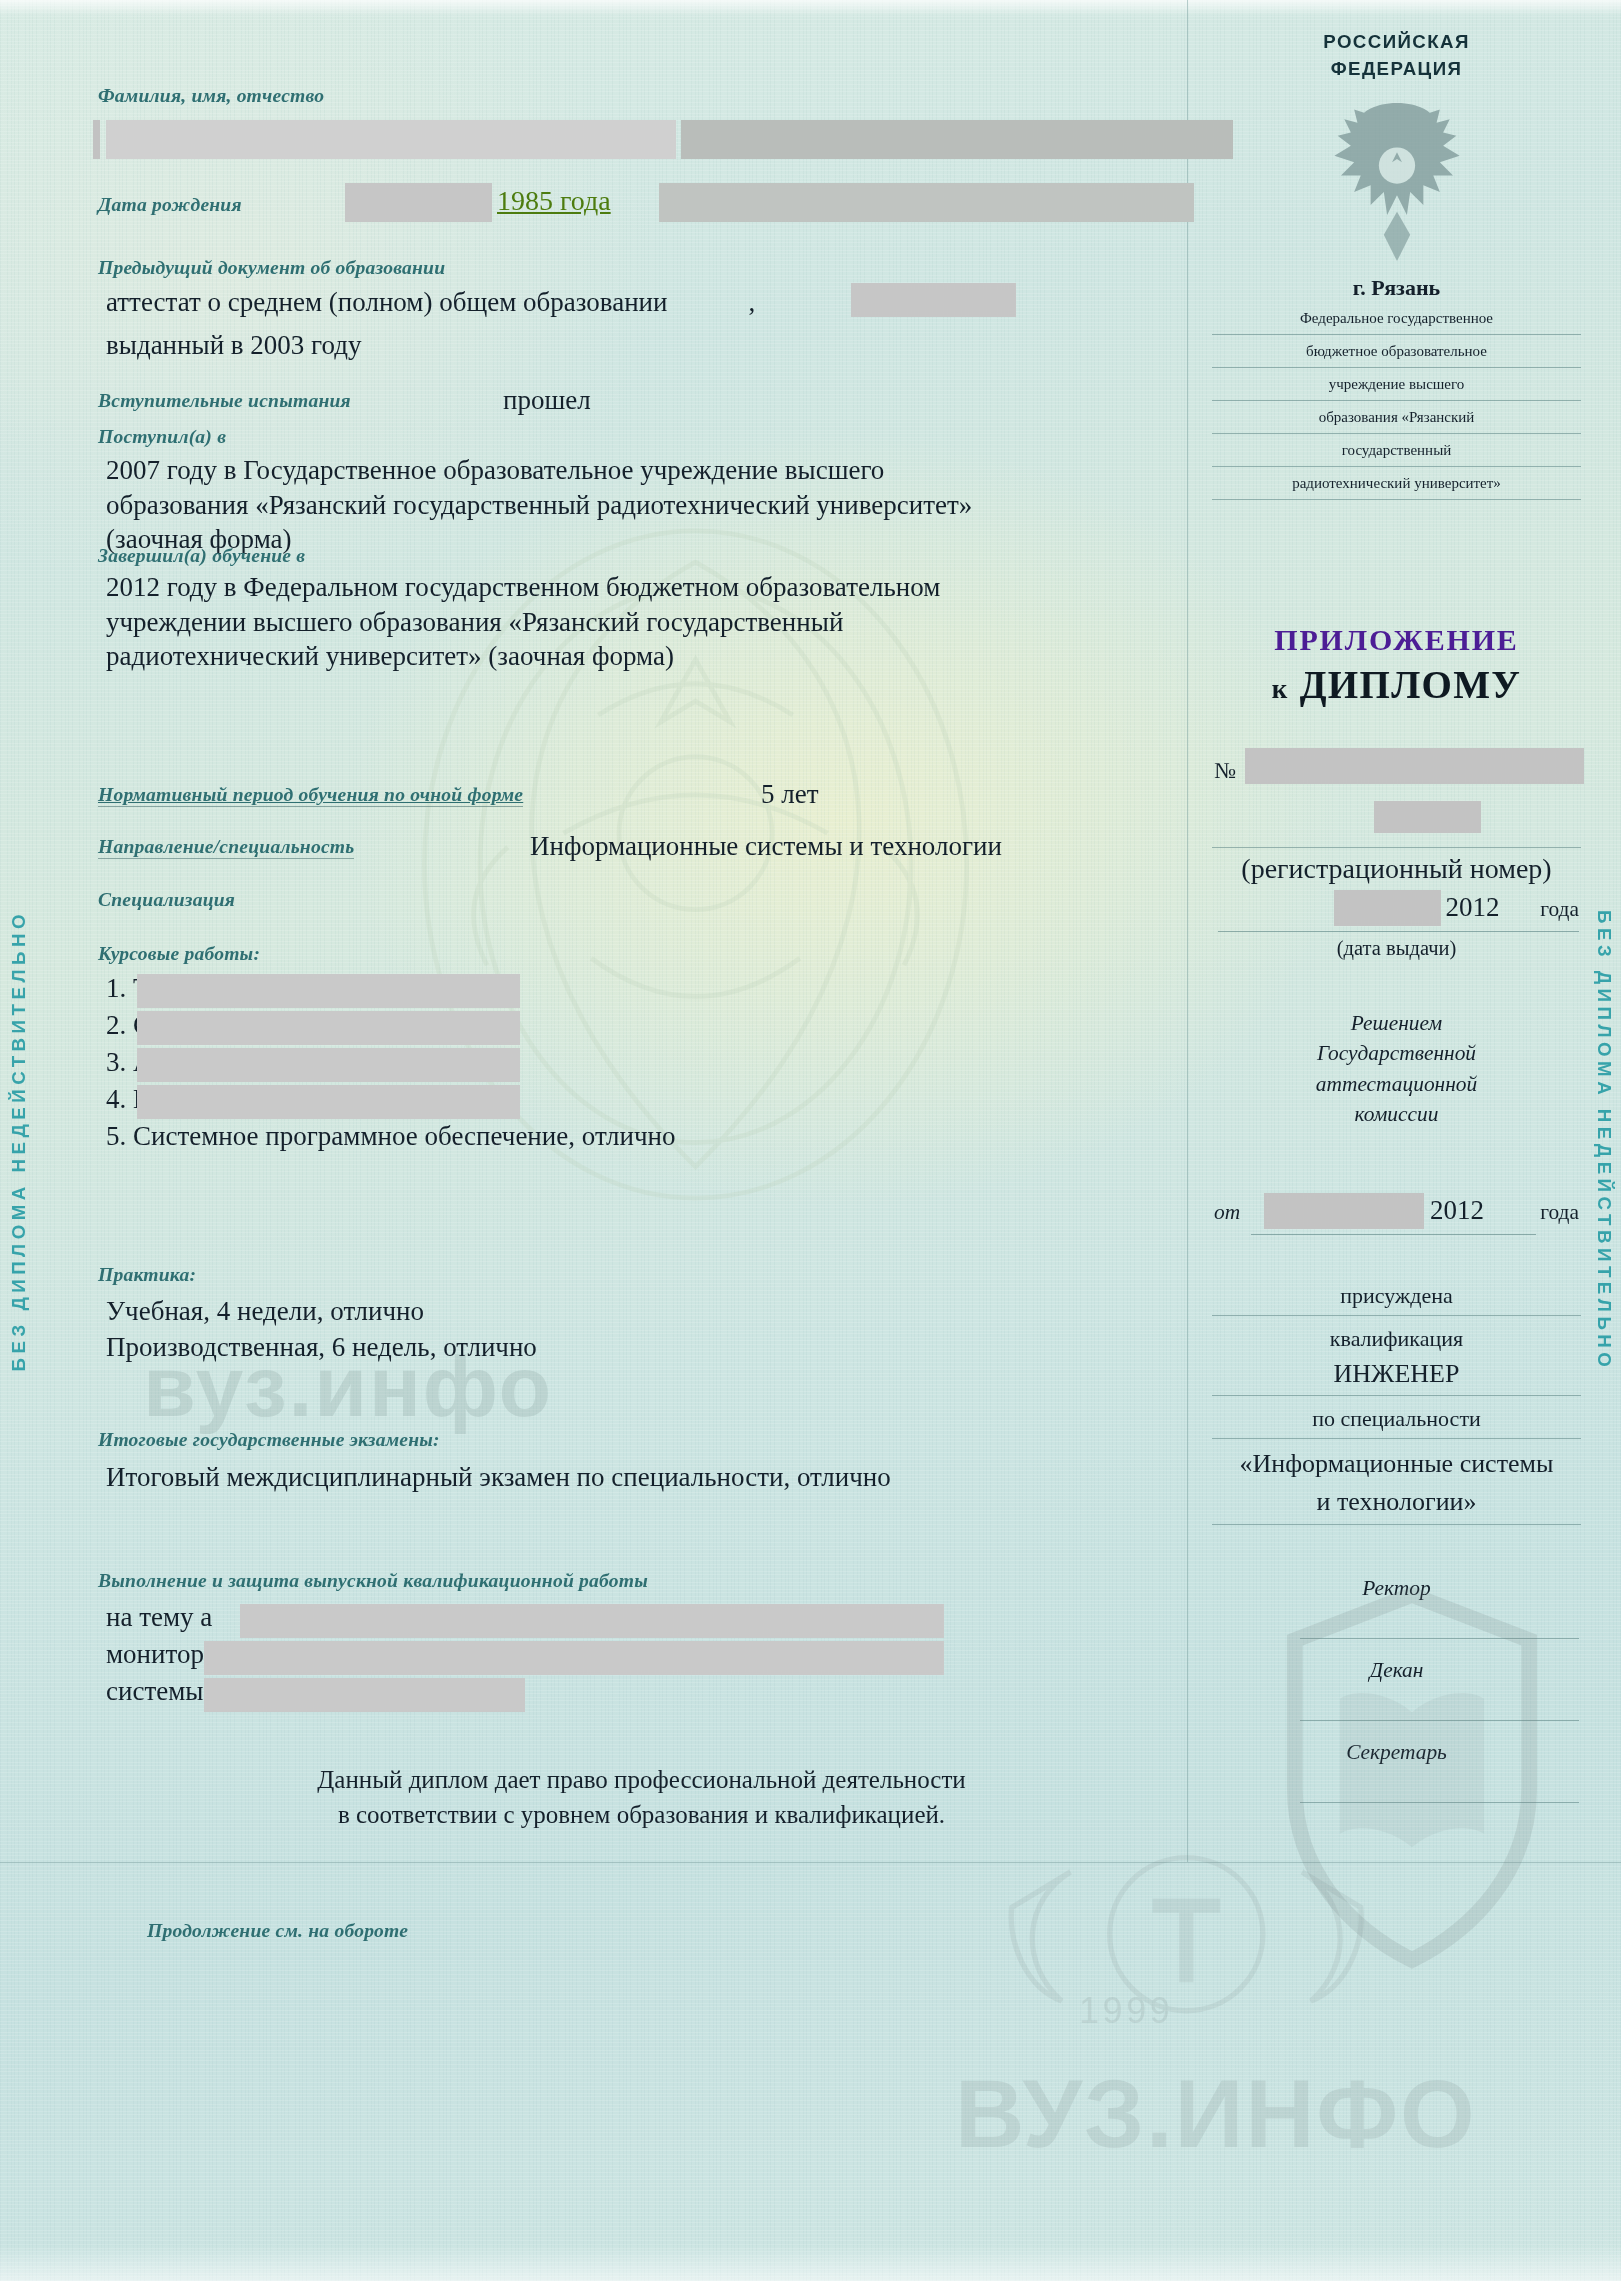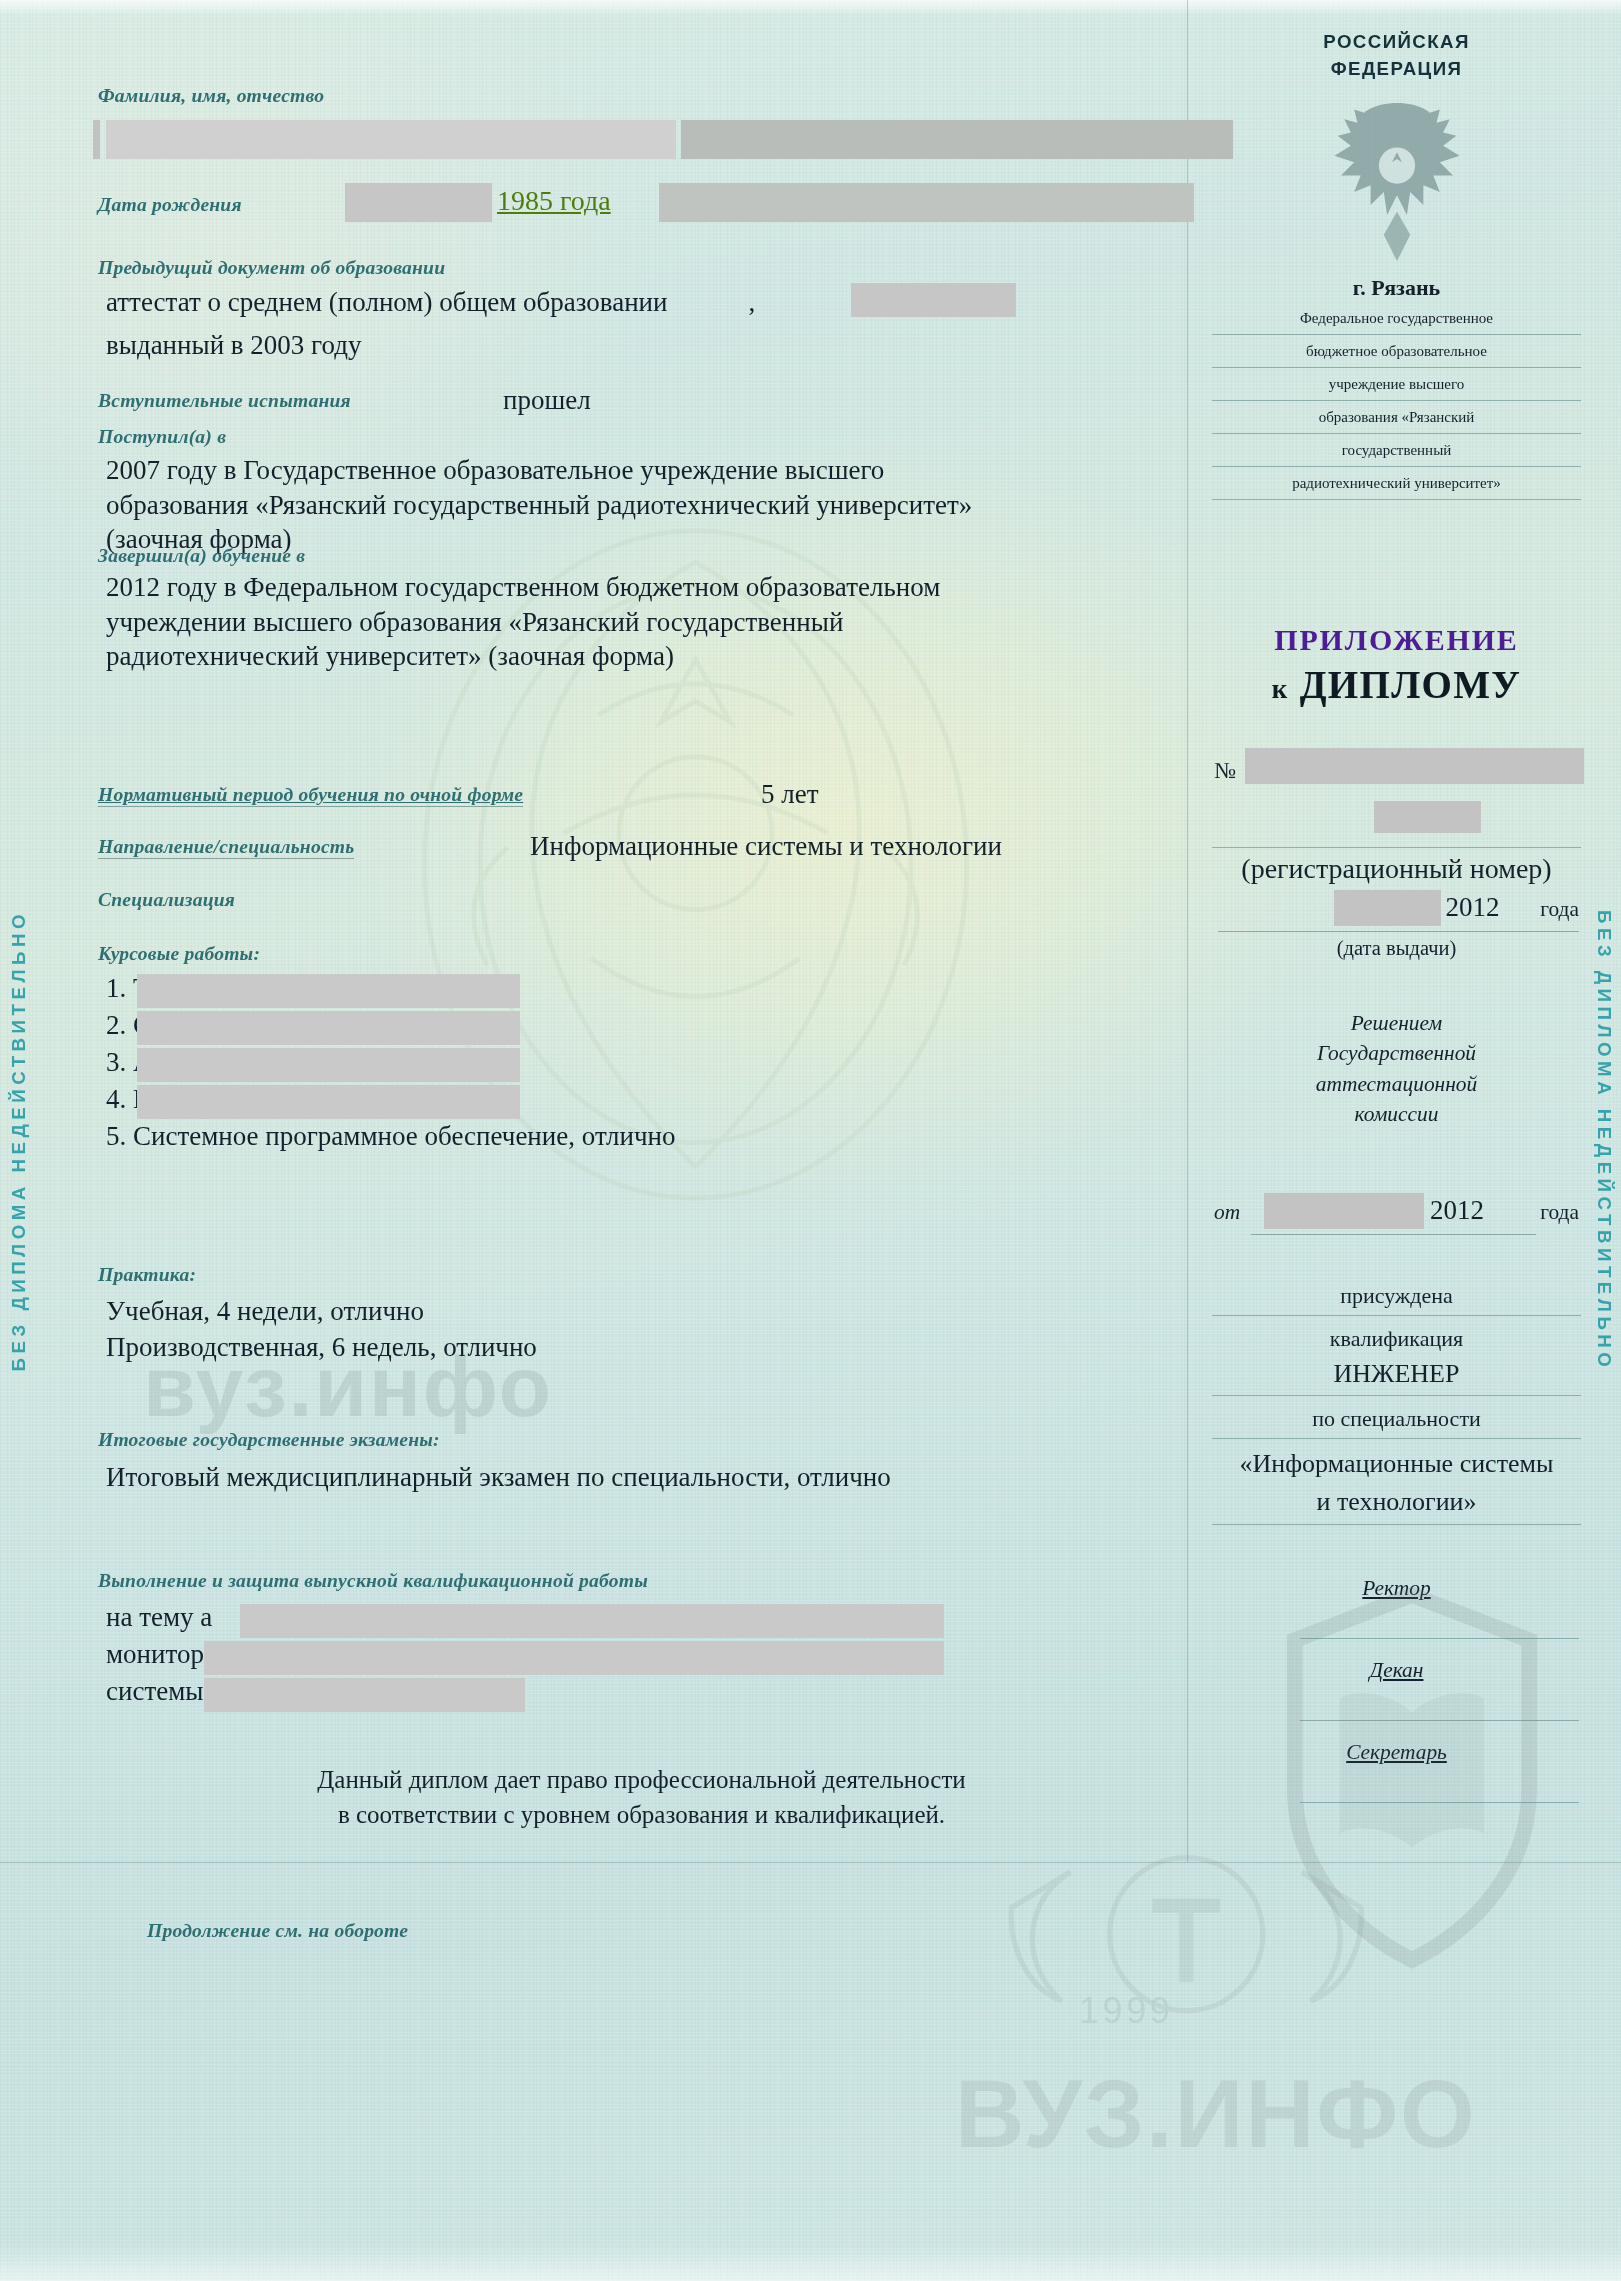--- a/index.html
+++ b/index.html
@@ -270,21 +270,21 @@
   #from-row .goda { position:absolute; right: 0; top: 7.1px; font-size: 21.4px; color:#14202b; }
   #from-underline { position:absolute; left: 46px; right: 52px; top: 1226px; height:0.9px; background: rgba(90,130,130,0.6); }
 
   #awarded { position: absolute; left: 7.1px; right: 7.1px; top: 1274px; }
   #awarded .ln { font-size: 22px; color:#14202b; line-height: 1.25; padding-bottom: 5.3px; }
   #awarded .big { font-size: 26px; }
   #awarded .rule { border-bottom: 0.9px solid rgba(90,130,130,0.55); margin-bottom: 9px; }
 
   #signatures { position: absolute; left: 9px; right: 9px; top: 1568px; }
   .sig { position: relative; height: 82px; }
-  .sig .nm { font-style: italic; font-size: 21.4px; color:#14202b;text-decoration:underline; }
+  .sig .nm { font-style: italic; font-size: 21.4px; color:#14202b; }
   .sig .rule { position:absolute; left: 86px; right: 0; bottom: 19.6px; height:0.9px; background: rgba(90,130,130,0.55); }
 
   
   .wm-shield {
     position: absolute;
     left: 1274px;
     top: 1586px;
     width: 276px;
     height: 383px;
     opacity: 0.16;

